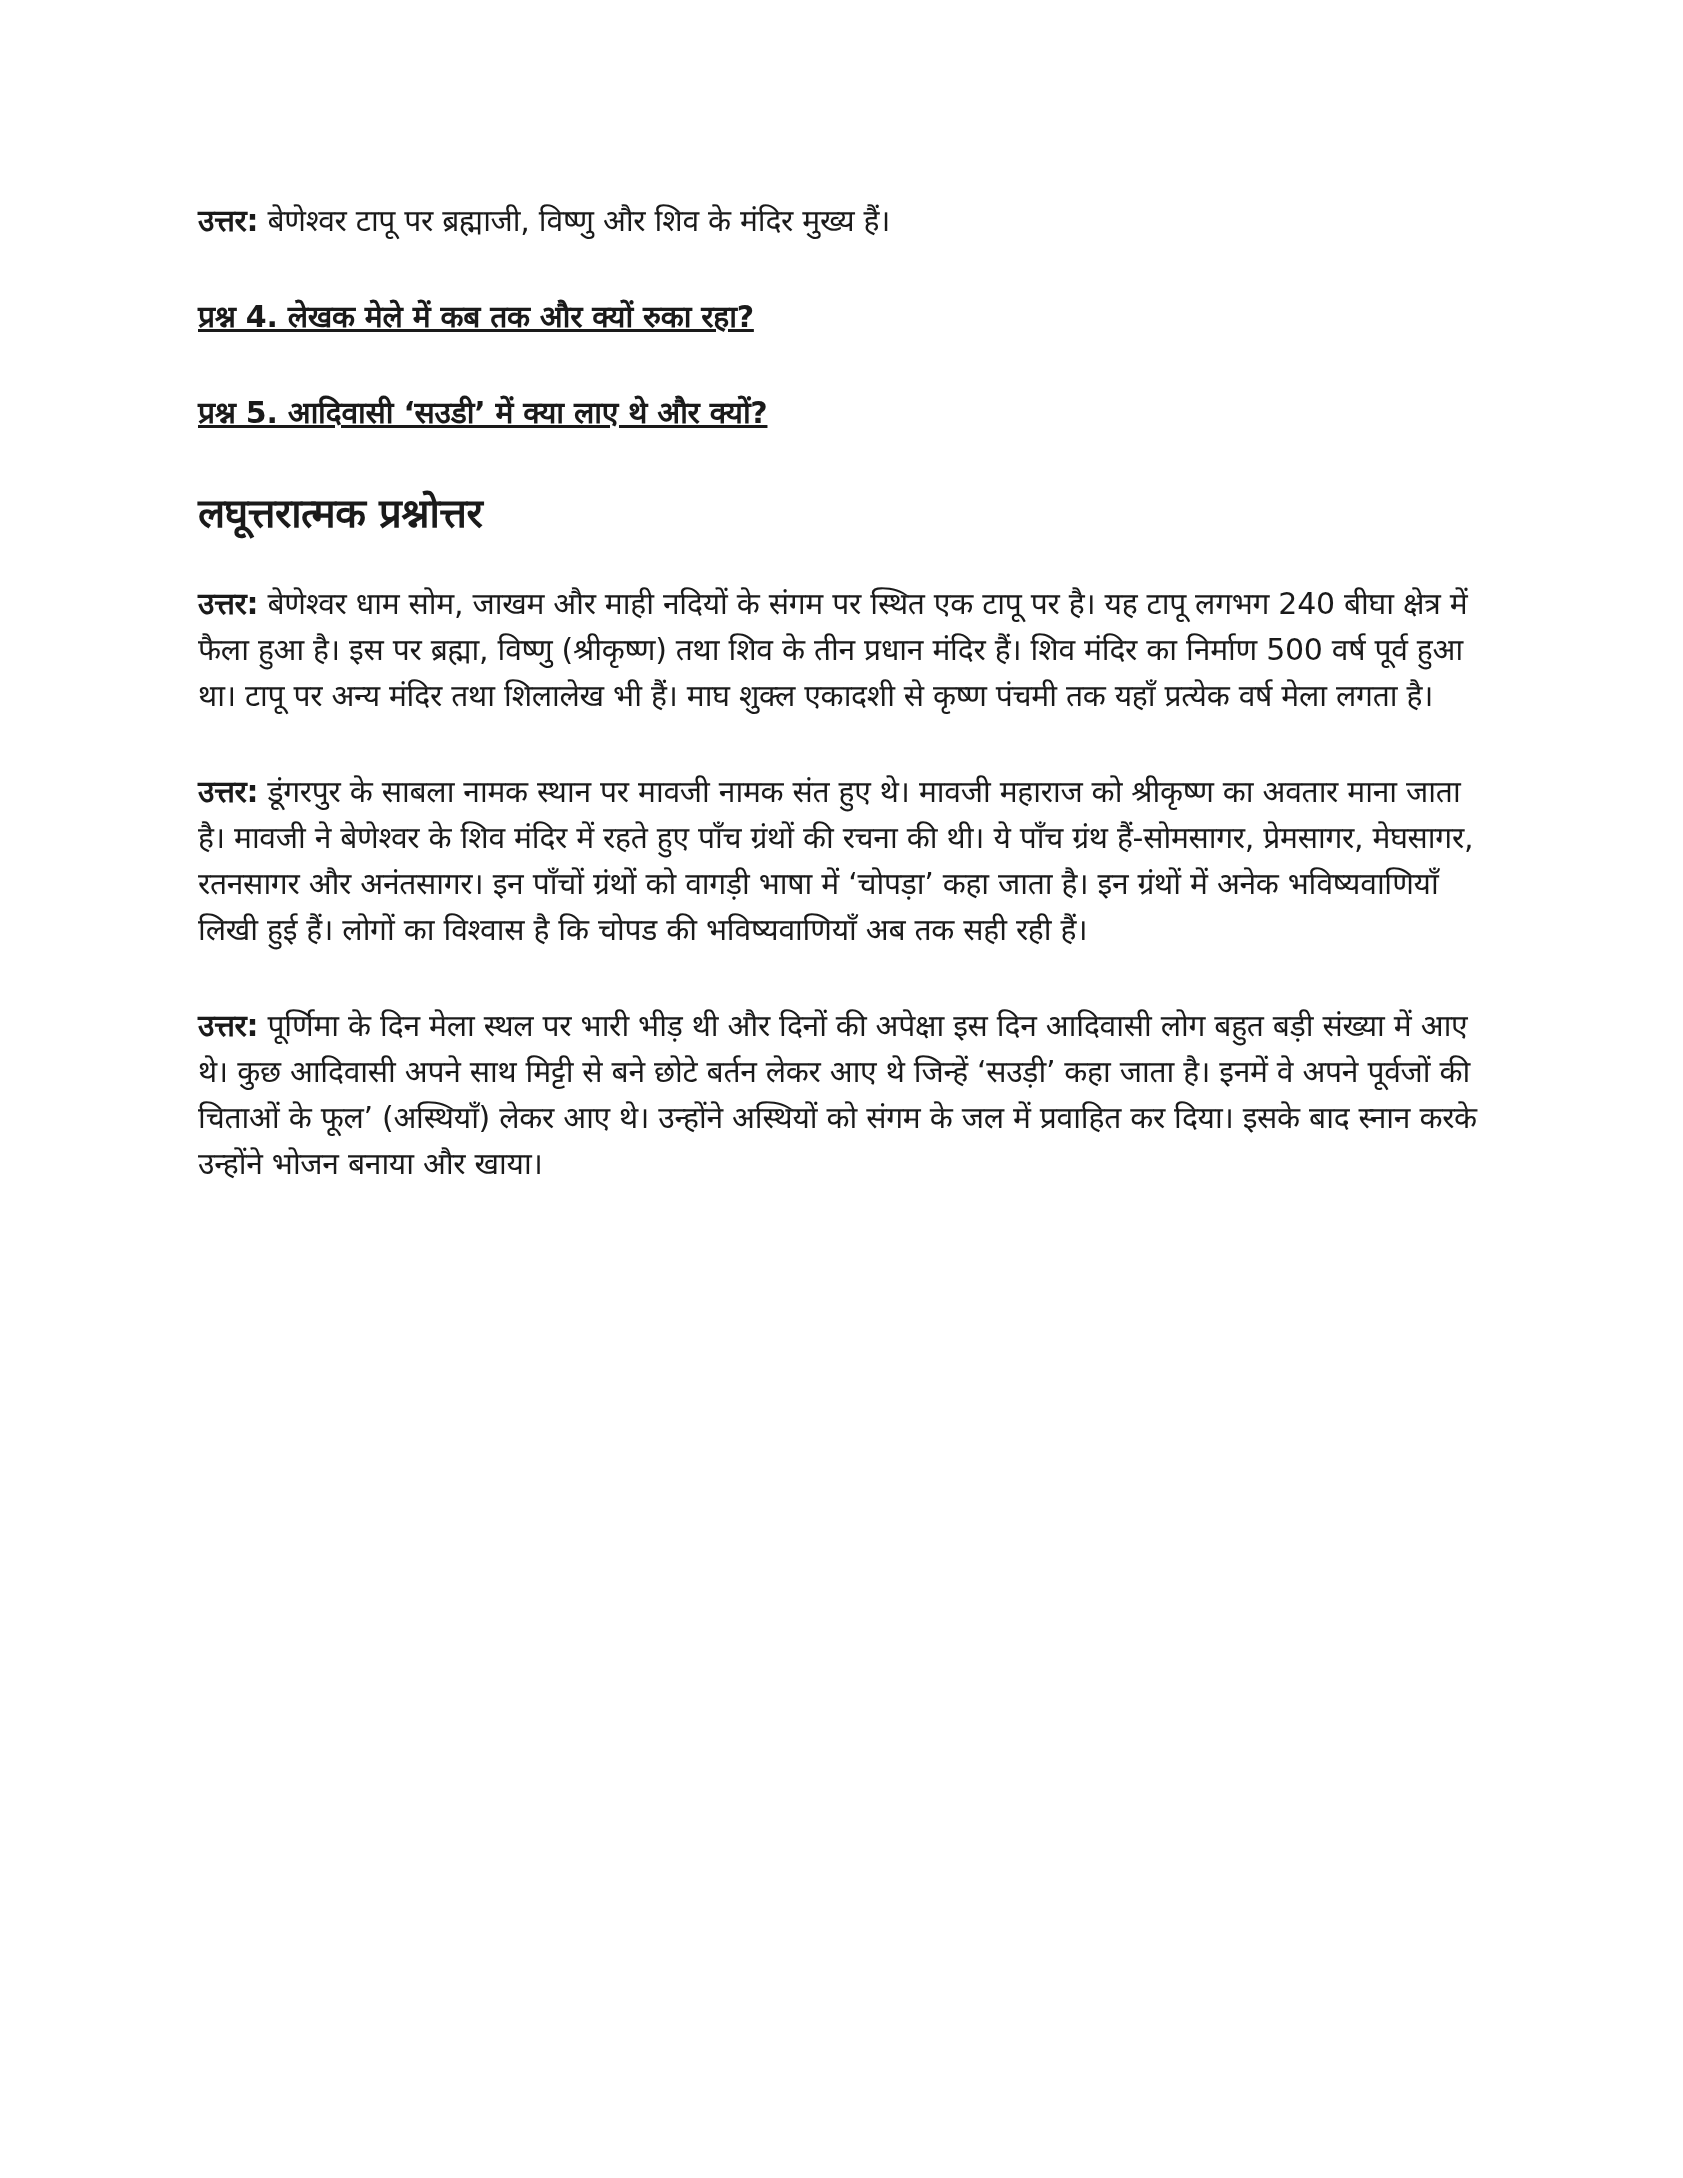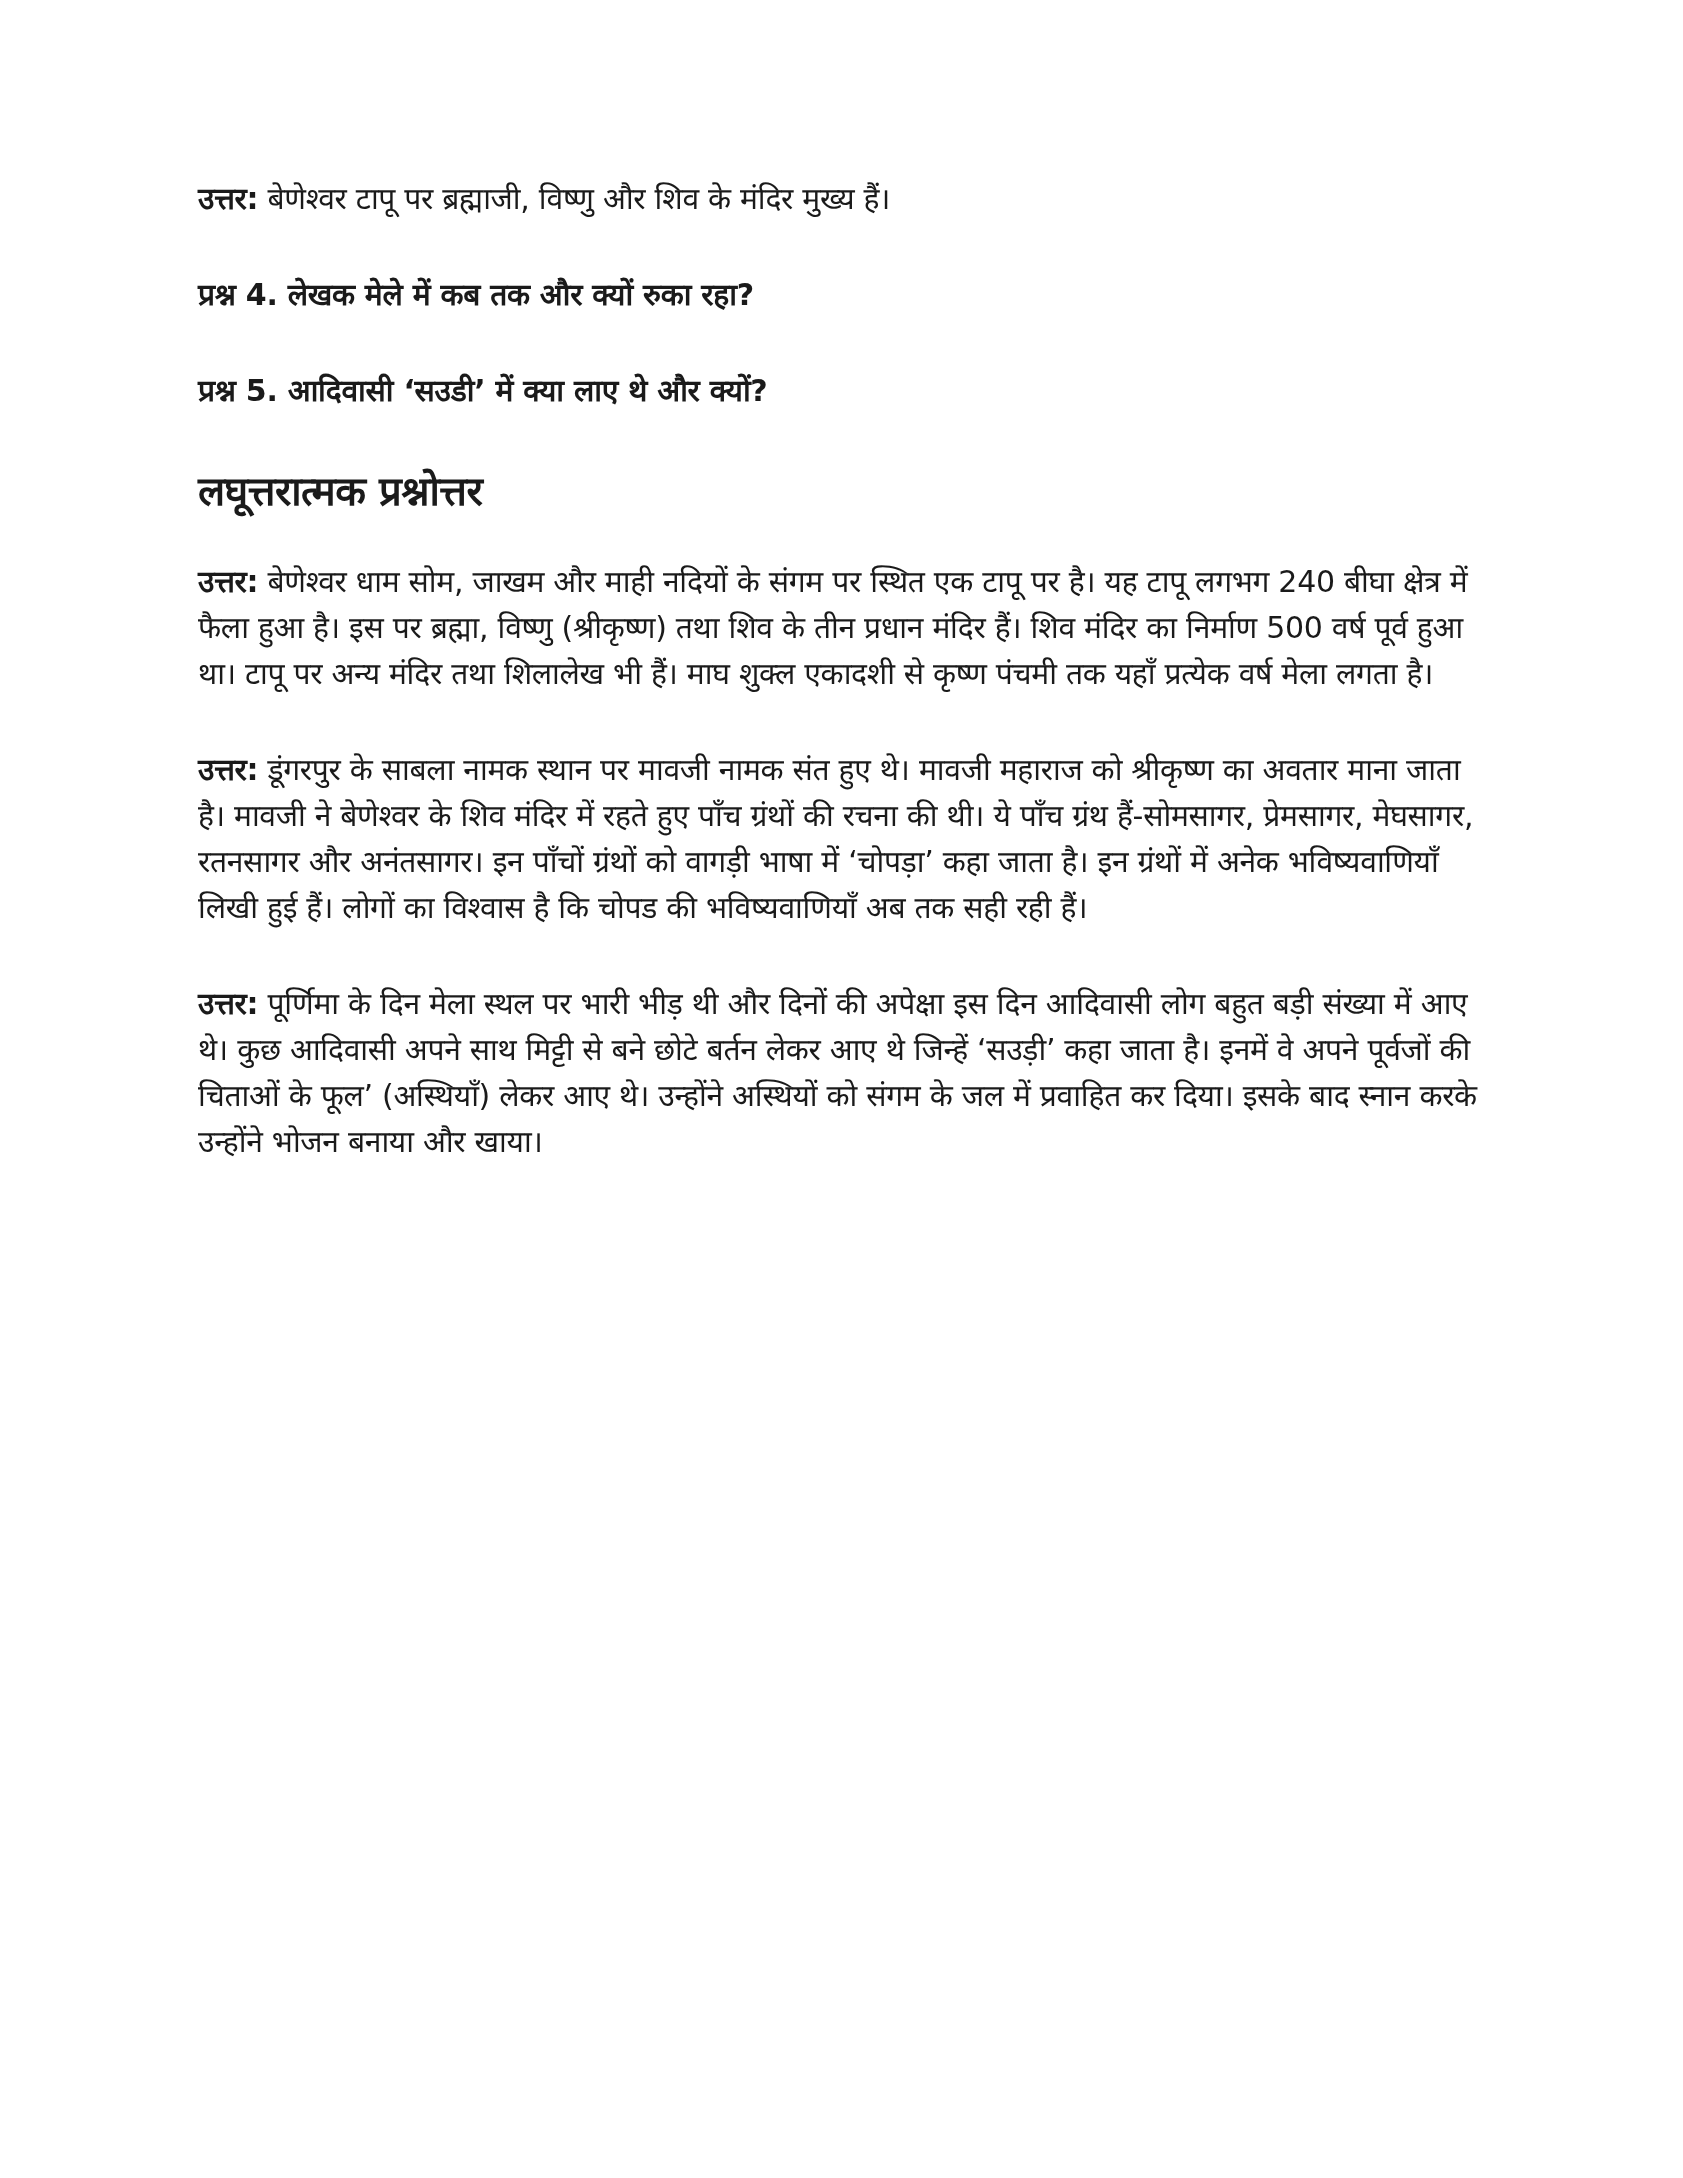--- a/index.html
+++ b/index.html
@@ -11,38 +11,39 @@
     width: 1683px;
     height: 2178px;
     position: relative;
     overflow: hidden;
     font-family: "DejaVu Sans", "Liberation Sans", sans-serif;
     color: #1a1a1a;
   }
   .page {
     position: absolute;
     left: 198px;
-    top: 176px;
+    top: 198px;
     width: 1287px;
   }
   .para {
     font-size: 30px;
     line-height: 46px;
     margin: 0 0 50px 0;
     letter-spacing: -0.3px;
   }
   .para .label {
     font-weight: bold;
   }
   .question {
     font-size: 30px;
     line-height: 46px;
     font-weight: bold;
     margin: 0 0 50px 0;
     letter-spacing: -0.3px;
+    text-decoration: underline;
   }
   .section-heading {
     font-size: 40px;
     line-height: 55px;
     font-weight: bold;
     margin: 38px 0 40px 0;
     letter-spacing: -0.5px;
   }
 </style>
 </head>

